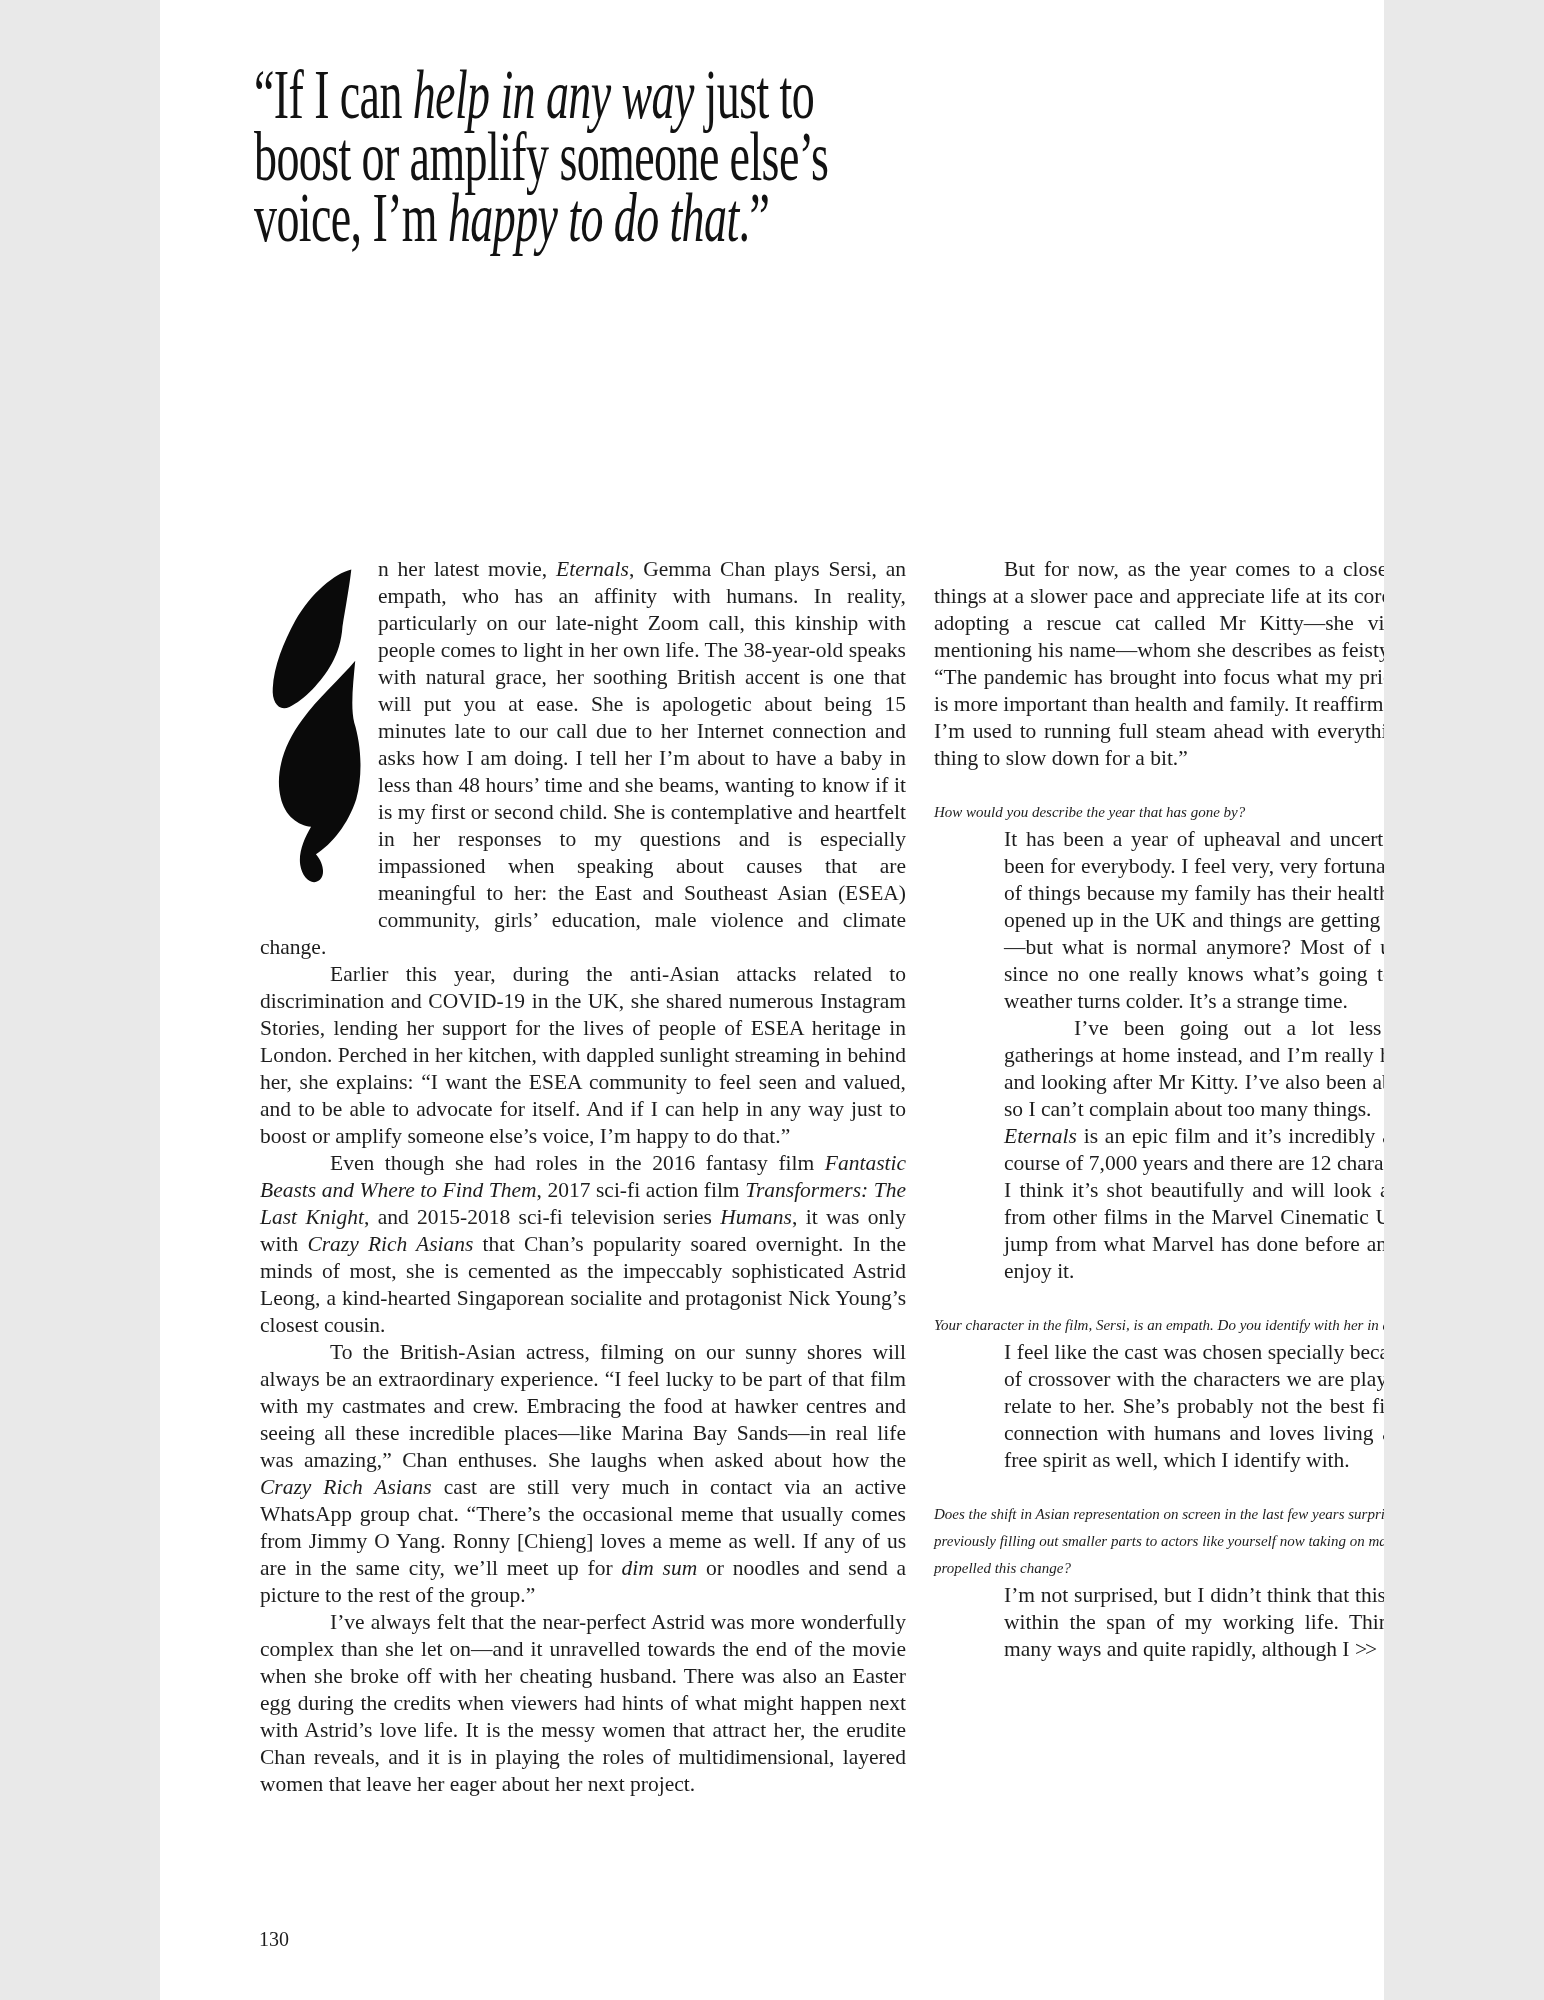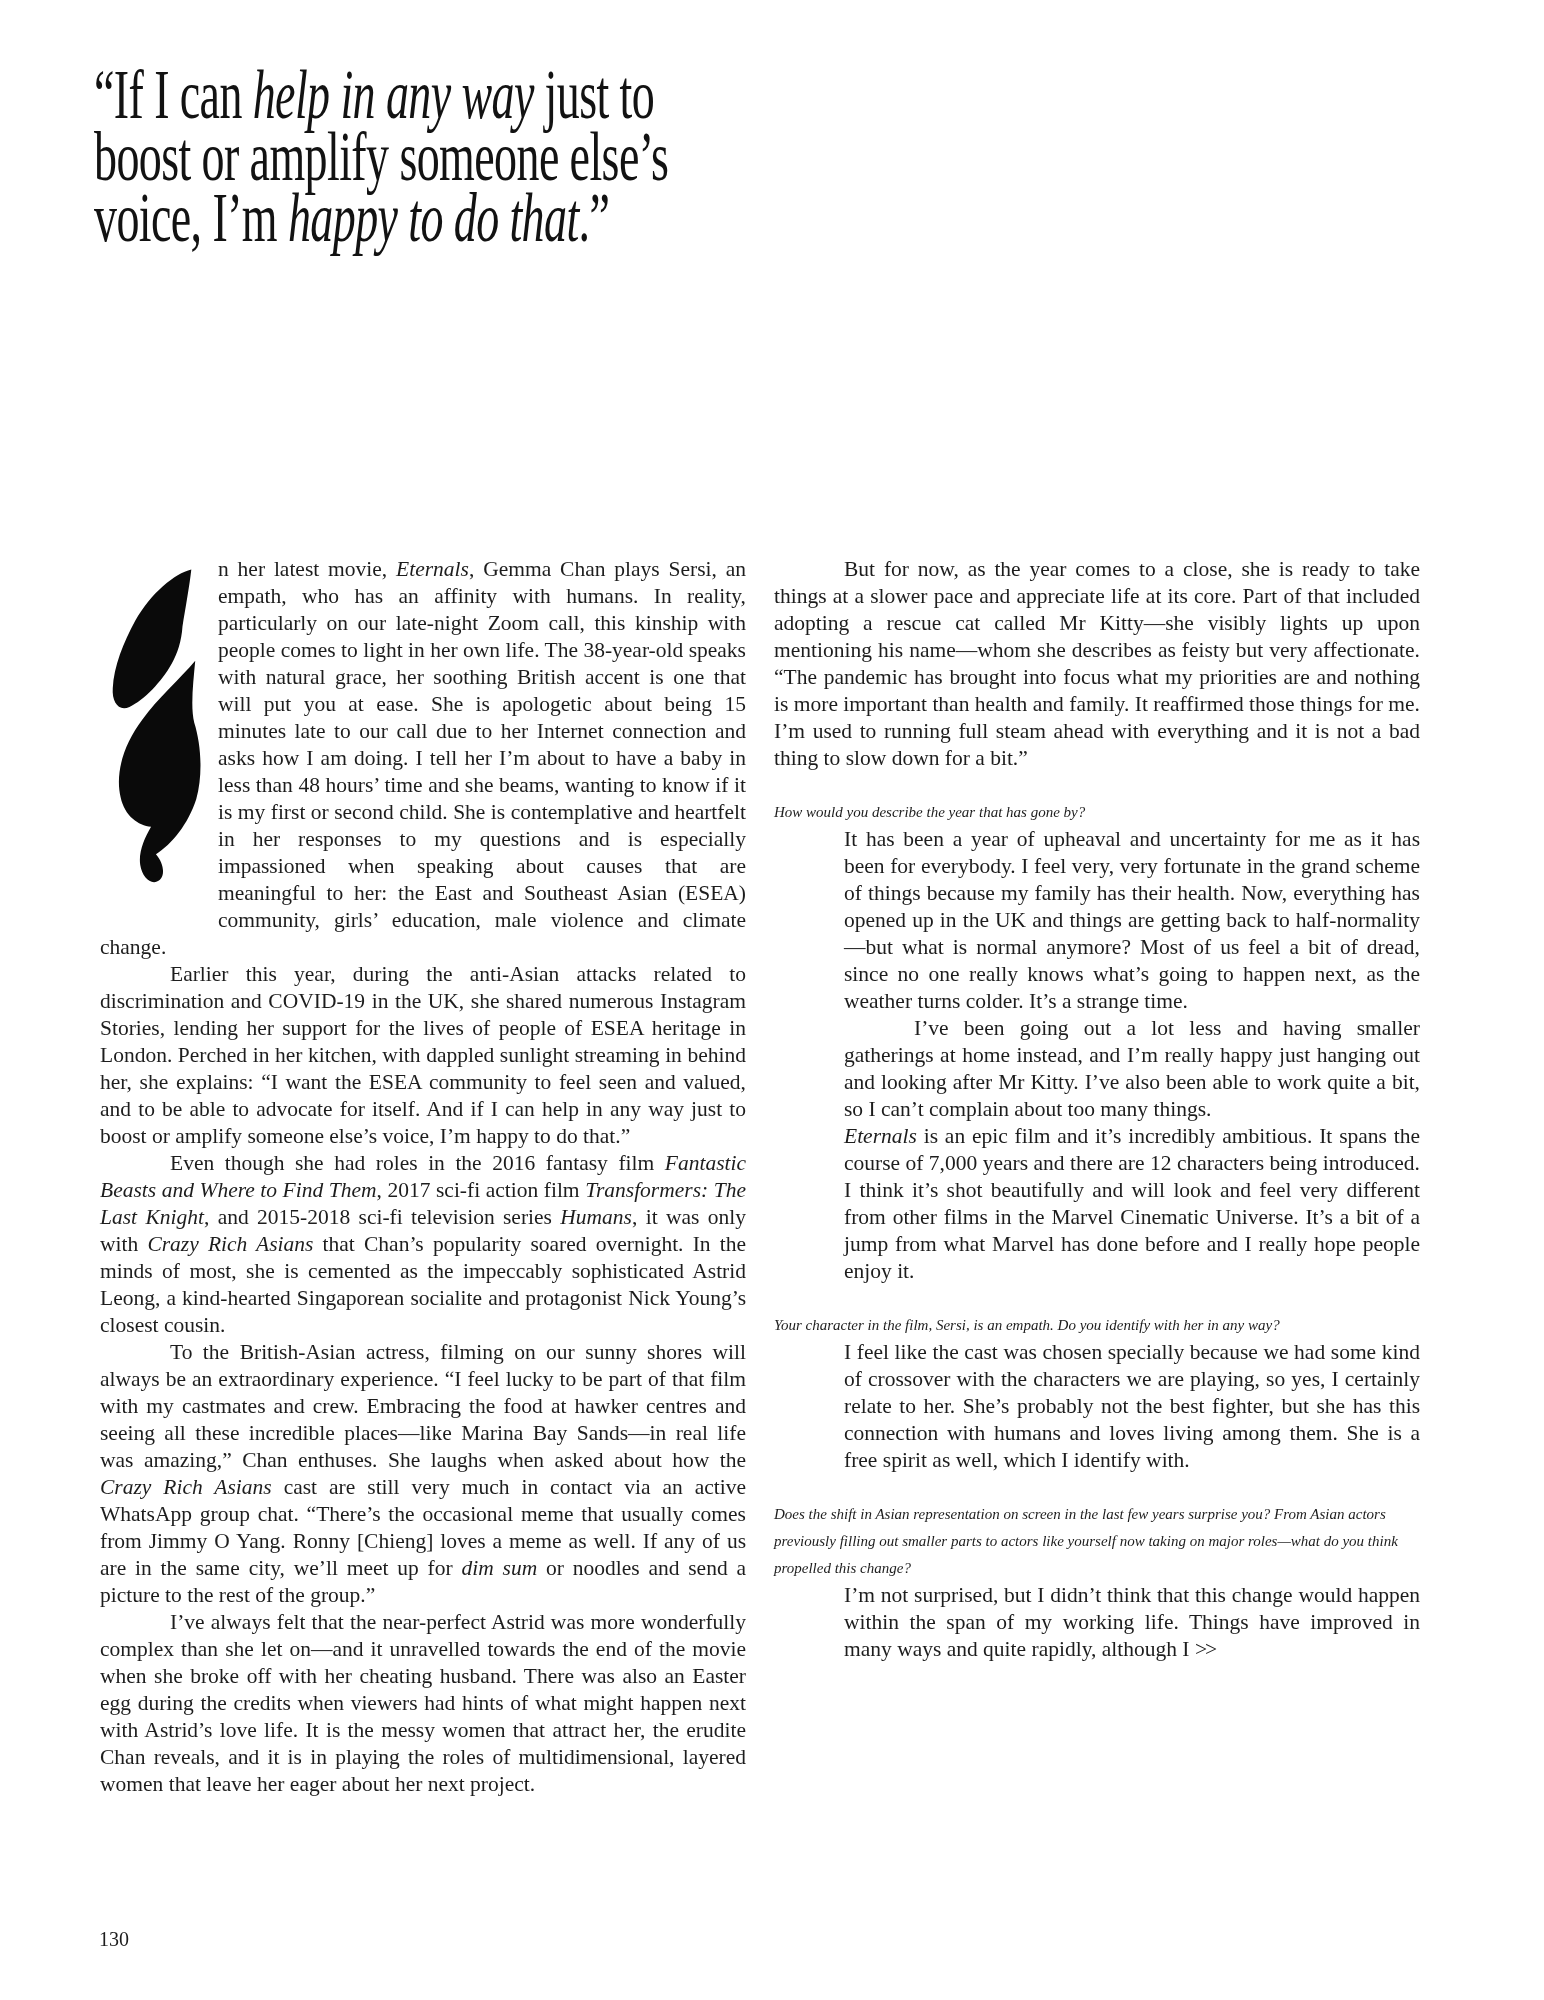--- a/index.html
+++ b/index.html
@@ -1,17 +1,17 @@
 <!DOCTYPE html>
 <html><head>
 <meta charset="utf-8">
 <style>
   html,body { margin:0; padding:0; background:#e9e9e9; }
   #page {
-    position:relative; width:1544px; height:2000px;
+    position:relative; width:1224px; height:2000px;
     background:#ffffff; overflow:hidden;
     font-family:"Liberation Serif", serif;
     color:#1d1d1d;
     margin:0 auto;
   }
   
   .headline {
     position:absolute; left:94px; top:64px; margin:0;
     font-weight:400; font-size:46px; line-height:41px;
     letter-spacing:-0.6px; color:#121212; white-space:nowrap;

